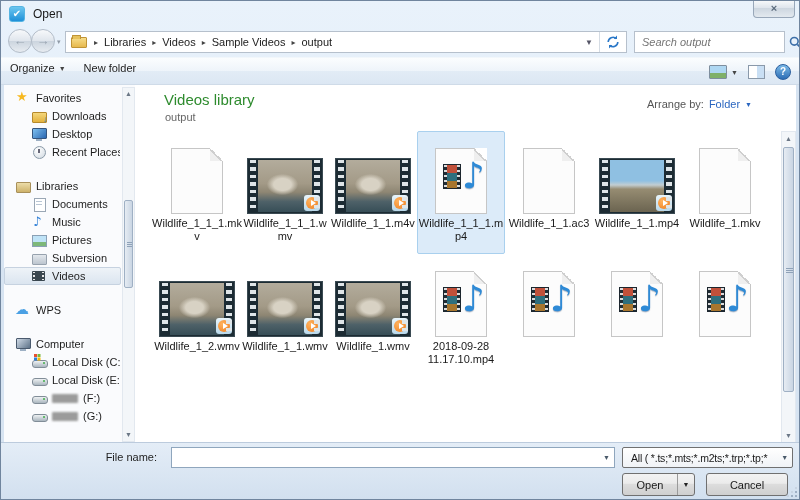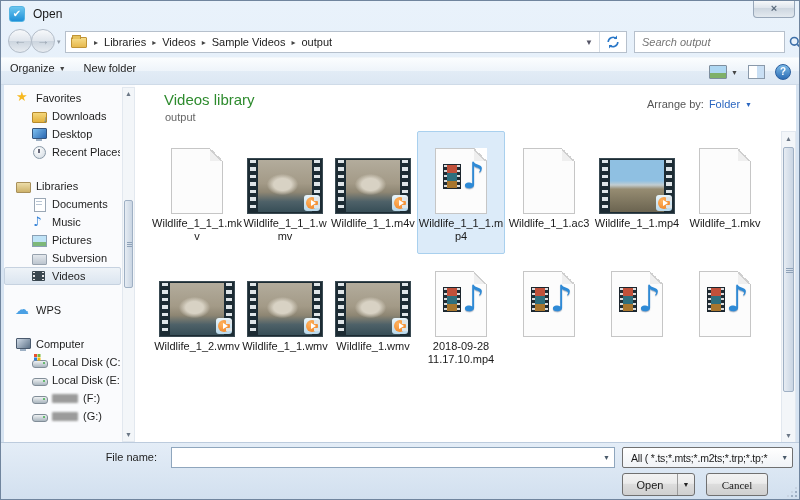--- a/index.html
+++ b/index.html
@@ -166,21 +166,21 @@
   .filter-combo { position:absolute; left:621px; top:4px; width:171px; height:21px;
               background:linear-gradient(180deg,#fff,#f0f3f6); border:1px solid #707070; border-radius:2px;
               display:flex; align-items:center; font-size:10.5px; letter-spacing:-0.2px; color:#1a1a1a; }
   .filter-combo .txt { flex:1; padding:0 3px 0 8px; white-space:nowrap; overflow:hidden; }
   .btn { position:absolute; top:30px; height:23px; border:1px solid #707070; border-radius:3px; font-size:11px; color:#1a1a1a;
          background:linear-gradient(180deg,#f2f2f2,#ebebeb 45%,#ddd 46%,#cfcfcf); display:flex; align-items:center; }
   .btn-open { left:621px; width:73px; }
   .btn-open .lbl { flex:1; text-align:center; }
   .btn-open .arrow { width:17px; align-self:stretch; border-left:1px solid #9a9a9a; font-size:7px; color:#222;
                      display:flex; align-items:center; justify-content:center; }
-  .btn-cancel { left:705px; width:62px; justify-content:center;font-family:Liberation Serif, serif; }
+  .btn-cancel { left:705px; width:82px; justify-content:center; }
   .grip { position:absolute; right:2px; bottom:2px; width:10px; height:10px; }
   .grip::after { content:''; position:absolute; right:0; bottom:0; width:2px; height:2px; background:#9fb0c4;
                  box-shadow:-4px 0 0 #9fb0c4, 0 -4px 0 #9fb0c4, -4px -4px 0 #c8d4e2, -8px 0 0 #c8d4e2, 0 -8px 0 #c8d4e2; }
 </style>
 </head>
 <body>
 
 <div class="window">
 
   <div class="titlebar">

